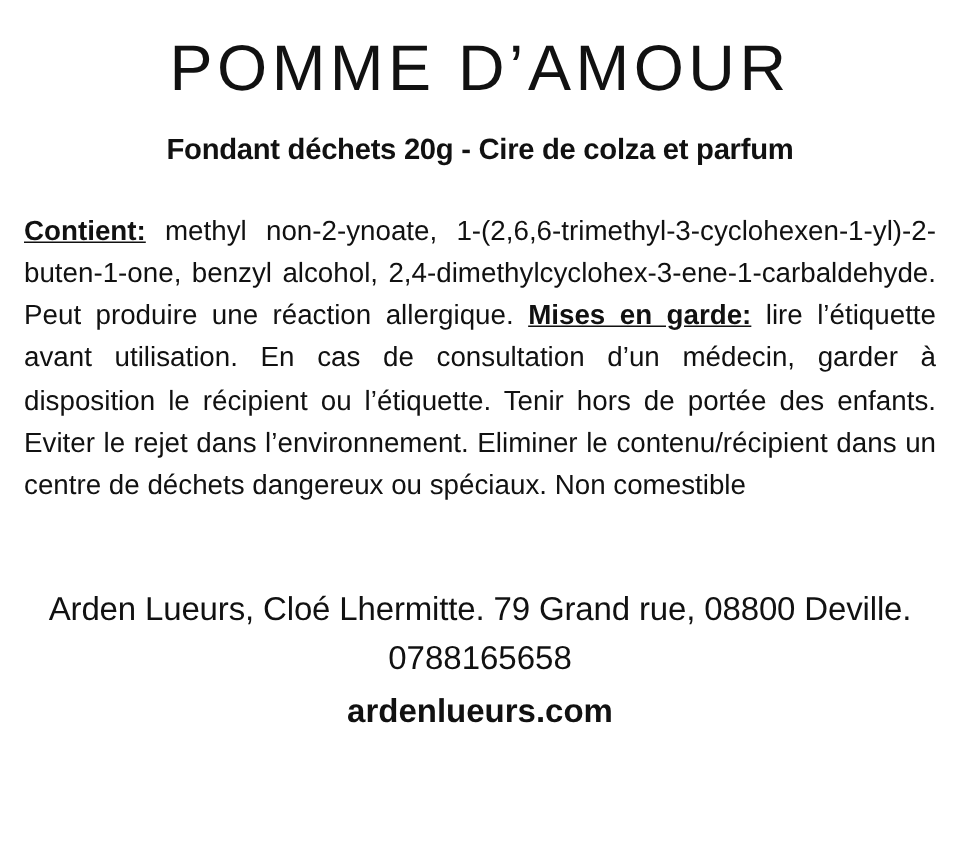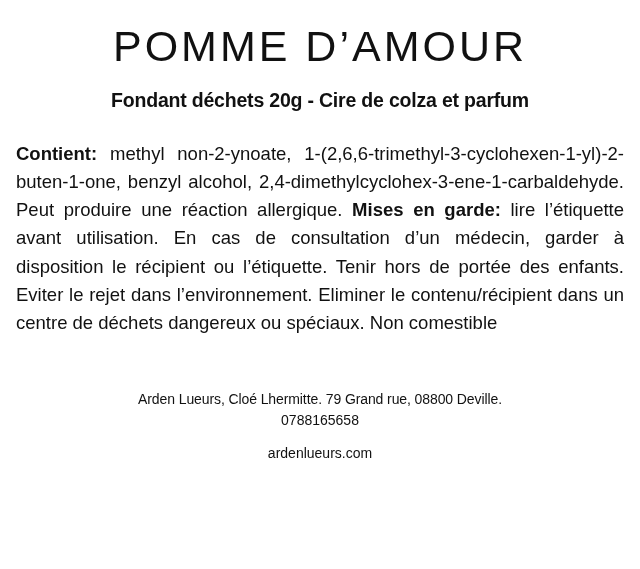--- a/index.html
+++ b/index.html
@@ -40,41 +40,42 @@
   }
   .body-text {
     margin: 28px 2px 0 2px;
     font-size: 18.5px;
     line-height: 1.52;
     text-align: justify;
     text-justify: inter-word;
   }
   .body-text .heading {
     font-weight: bold;
+    text-decoration: underline;
   }
   .body-text .strong {
     font-weight: normal;
   }
   .footer {
     margin-top: 52px;
     text-align: center;
-    font-size: 14px;
+    font-size: 22px;
     line-height: 1.5;
   }
   .footer .line1 {
     display: block;
     letter-spacing: -0.1px;
   }
   .footer .line2 {
     display: block;
   }
   .footer .website {
     display: block;
-    font-weight: normal;
-    margin-top: 12px;
+    font-weight: bold;
+    margin-top: 2px;
   }
 </style>
 </head>
 <body>
 
 <div class="label">
 
   <h1 class="product-title">POMME D’AMOUR</h1>
 
   <h2 class="product-subtitle">Fondant déchets 20g - Cire de colza et parfum</h2>

